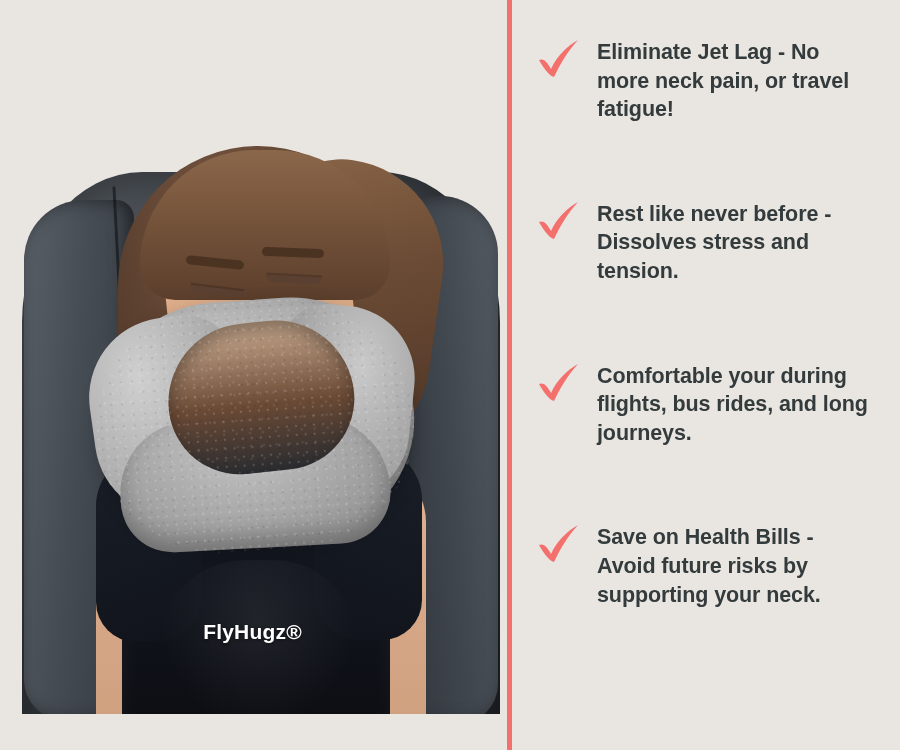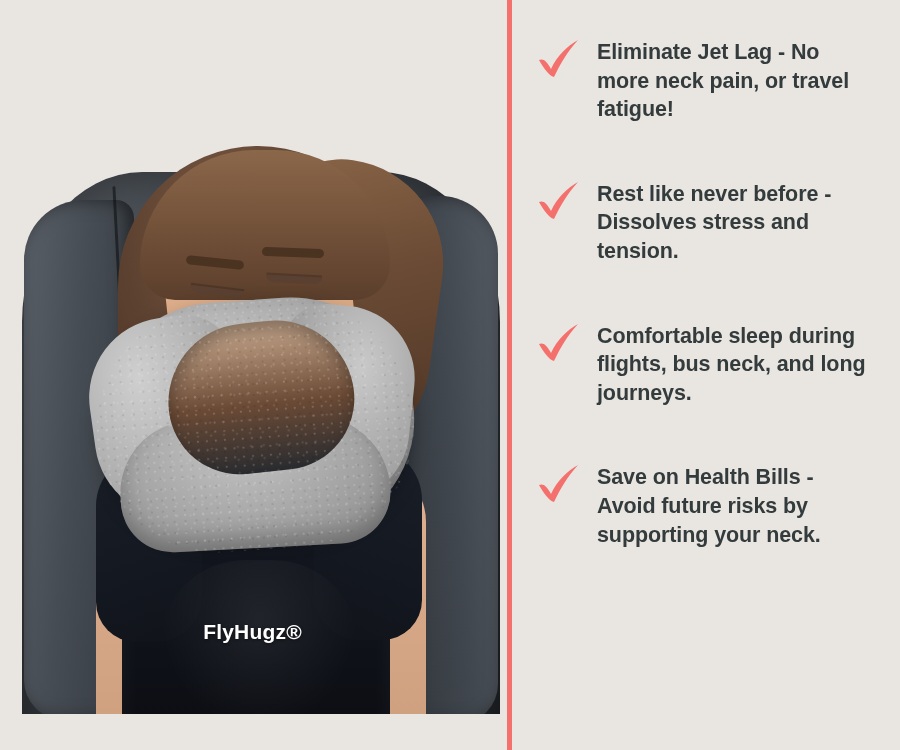--- a/index.html
+++ b/index.html
@@ -310,20 +310,21 @@
   
   .benefits-panel {
     position: relative;
     flex: 1 1 auto;
     height: 550px;
     padding: 38px 28px 38px 30px;
     box-sizing: border-box;
     display: flex;
     flex-direction: column;
     justify-content: flex-start;
+    gap: 20px;
   }
   .benefit {
     display: flex;
     align-items: flex-start;
     gap: 14px;
     margin-bottom: 56px;
   }
   .benefit:last-child { margin-bottom: 16px; }
 
   .check-icon {
@@ -410,21 +411,21 @@
       </span>
       <div class="benefit-text">Rest like never before - Dissolves stress and tension.</div>
     </div>
 
     <div class="benefit">
       <span class="check-icon">
         <svg viewBox="0 0 48 48" aria-hidden="true">
           <path d="M4 26 C8 24 12 27 16 35 C22 22 32 12 43 6 C33 17 25 30 19 43 C14 42 8 33 4 26 Z" fill="#f4706c"></path>
         </svg>
       </span>
-      <div class="benefit-text">Comfortable sleep during flights, bus neck, and long journeys.</div>
+      <div class="benefit-text">Comfortable your during flights, bus rides, and long journeys.</div>
     </div>
 
     <div class="benefit">
       <span class="check-icon">
         <svg viewBox="0 0 48 48" aria-hidden="true">
           <path d="M4 26 C8 24 12 27 16 35 C22 22 32 12 43 6 C33 17 25 30 19 43 C14 42 8 33 4 26 Z" fill="#f4706c"></path>
         </svg>
       </span>
       <div class="benefit-text">Save on Health Bills - Avoid future risks by supporting your neck.</div>
     </div>

